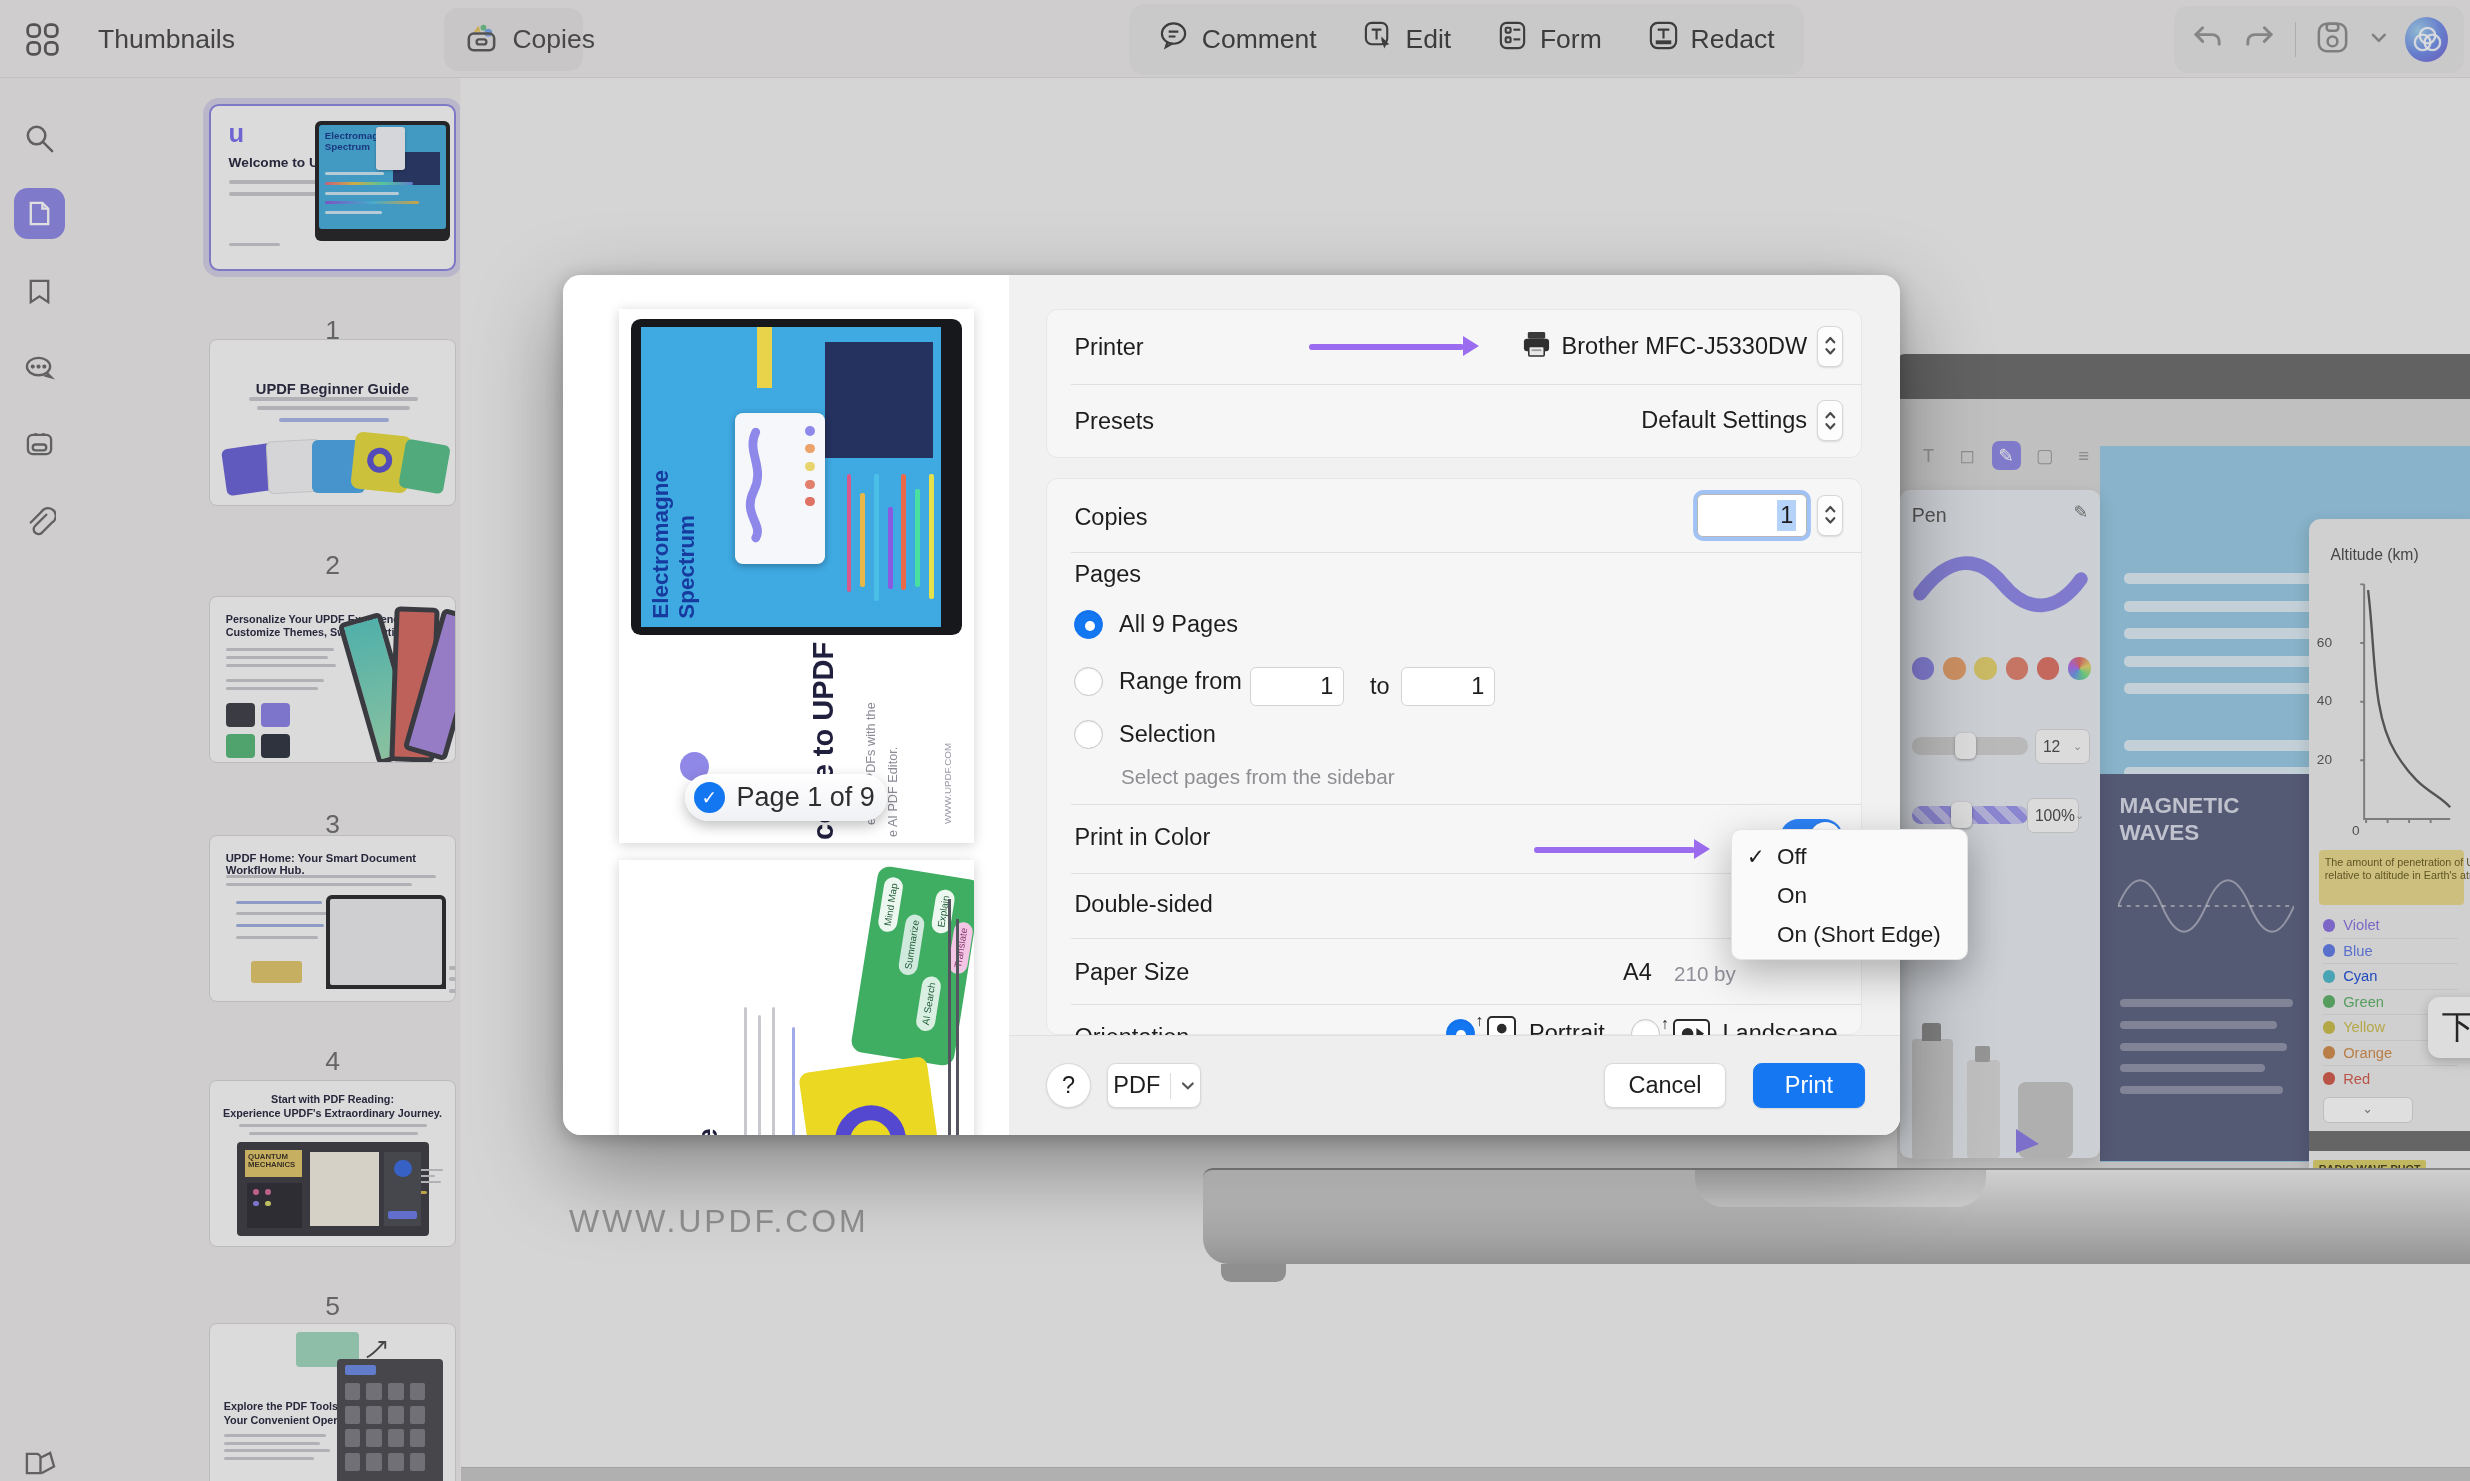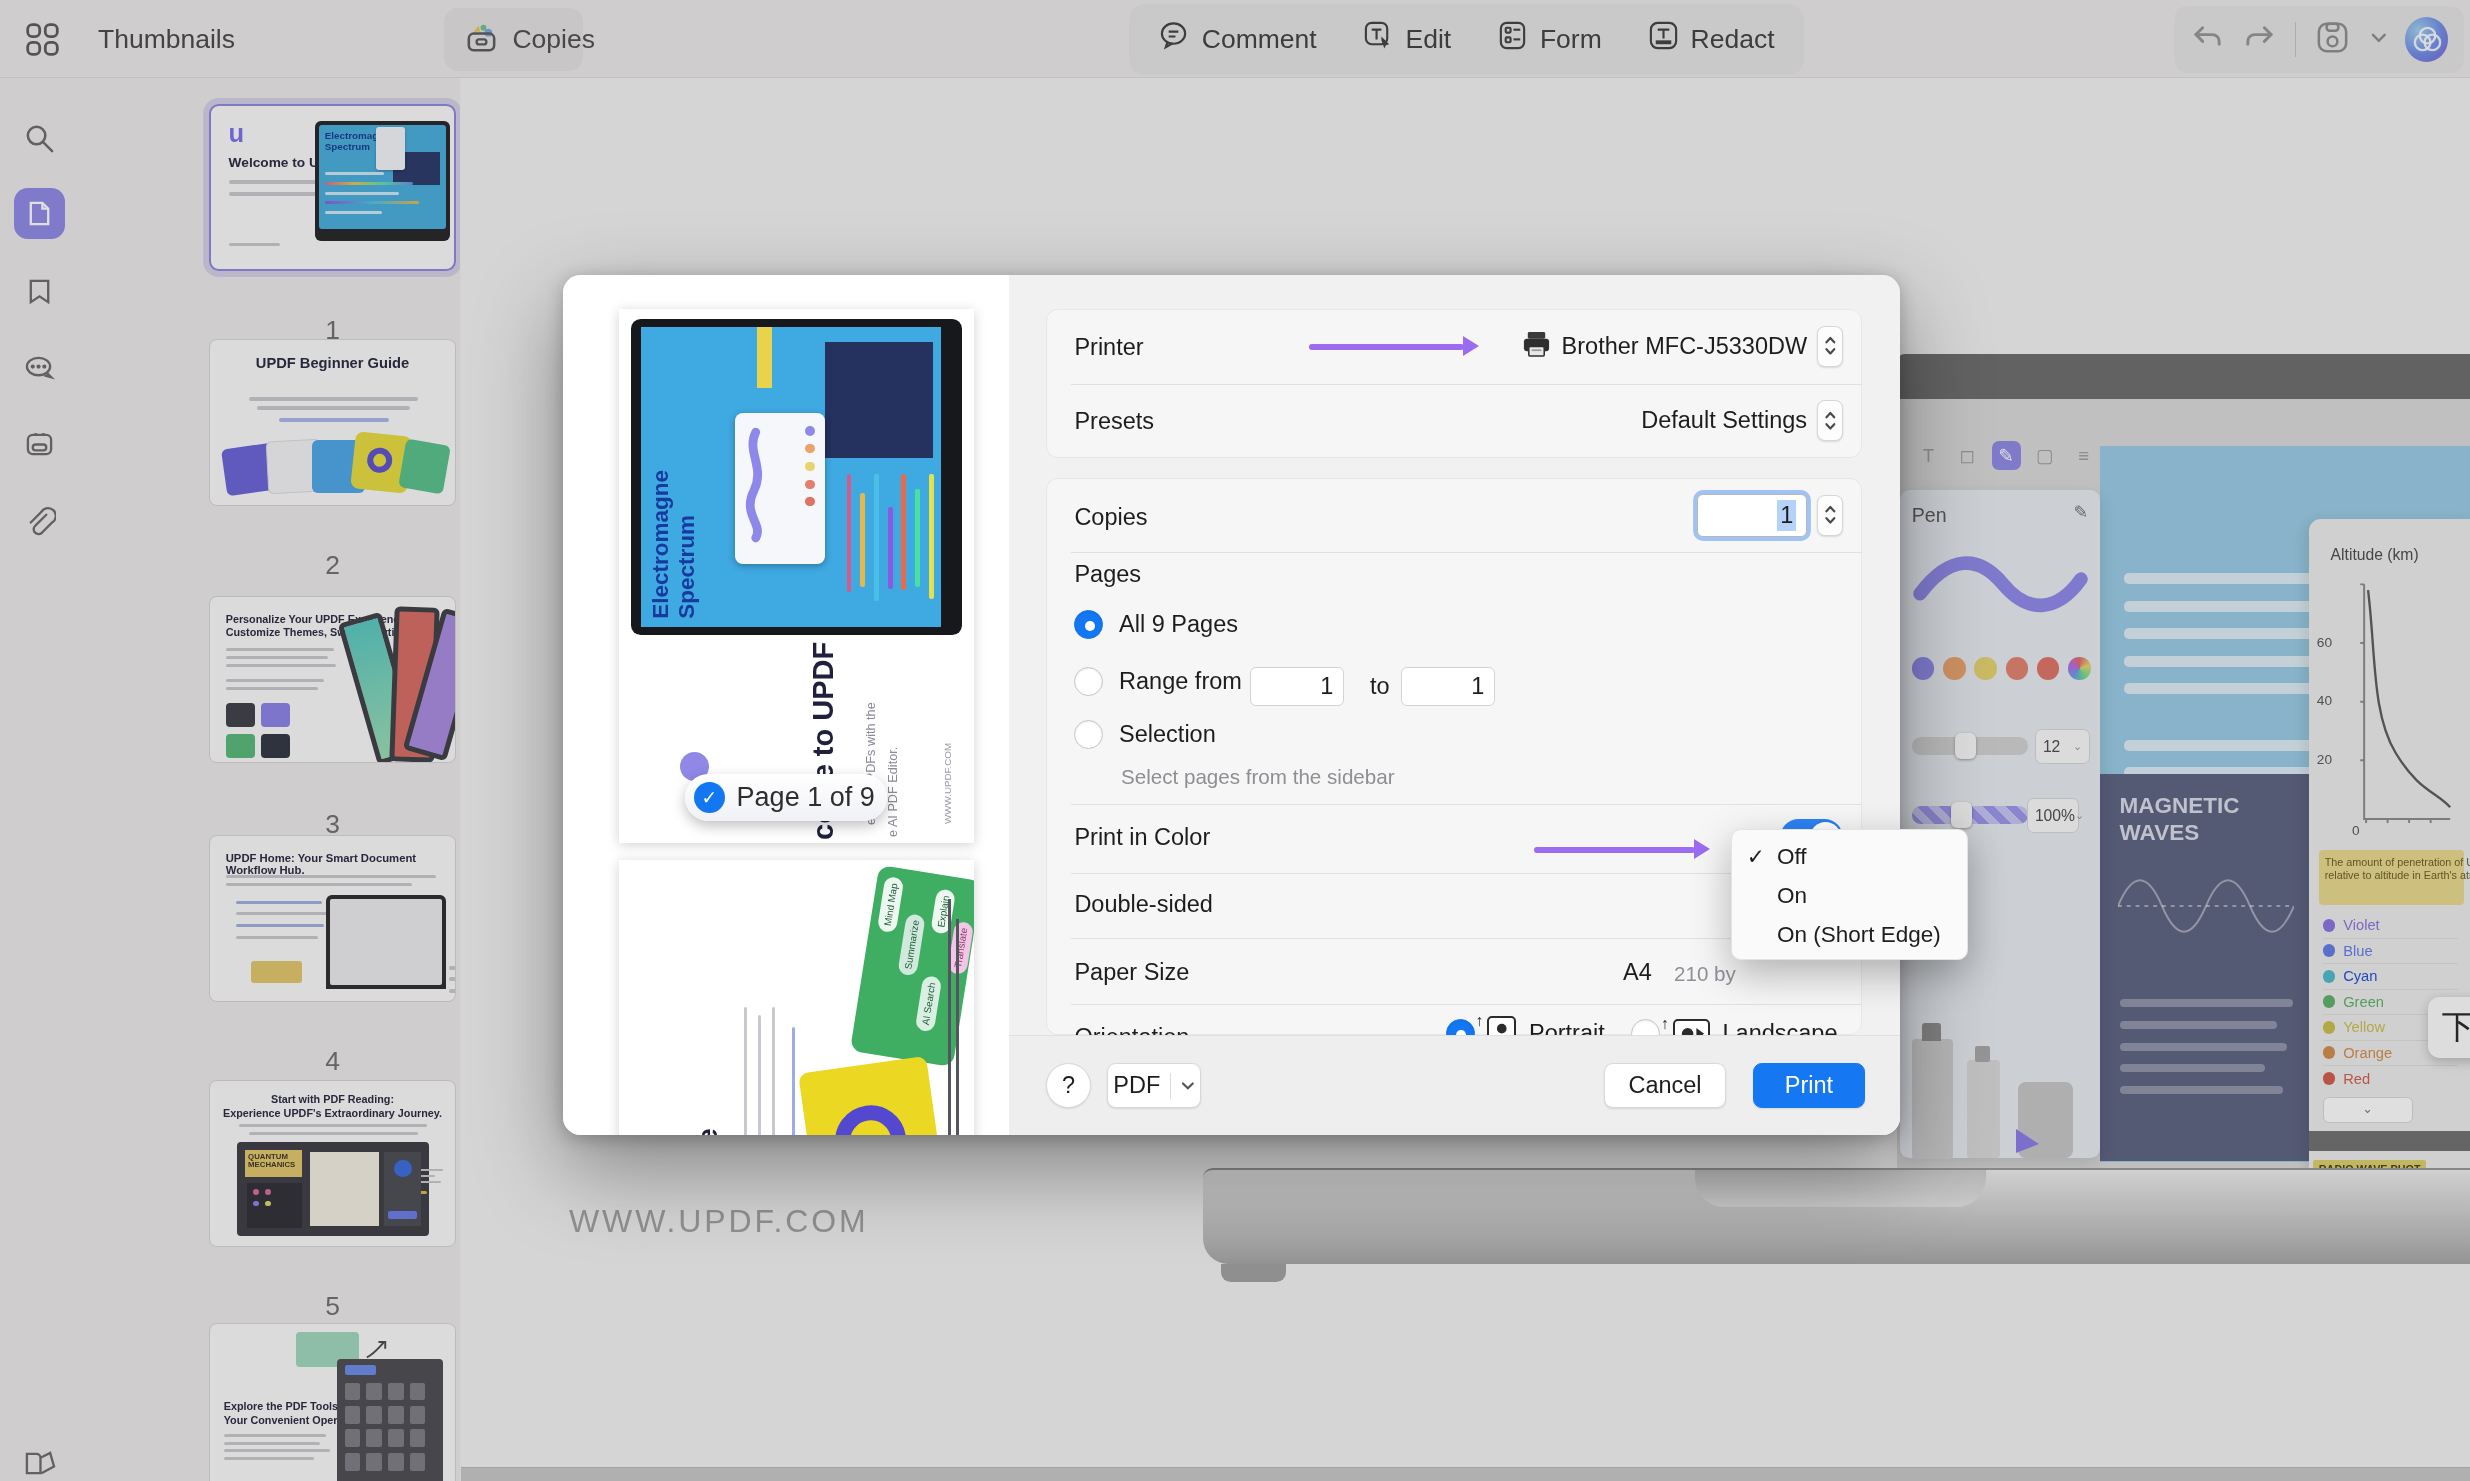--- a/index.html
+++ b/index.html
@@ -322,21 +322,21 @@
           <span class="t1-bar" style="left:5.9px;top:57px;width:88px;background:linear-gradient(90deg,#e06a8a,#e8c44a,#5ae0b0,#6a8ae8)"></span>
           <span class="t1-bar" style="left:5.9px;top:67px;width:74px;background:#cfe8f4"></span>
           <span class="t1-bar" style="left:5.9px;top:76px;width:94px;background:linear-gradient(90deg,#8a5ae0,#4ac0e8,#e8b84a)"></span>
           <span class="t1-bar" style="left:5.9px;top:86px;width:57px;background:#cfe8f4"></span>
         </div>
       </div>
     </div>
     <div class="thumb-num" style="top:237px">1</div>
 
     <div class="thumb" style="top:261px">
-      <div class="tmini-title" style="text-align:center;margin-top:15px;font-size:14.7px">UPDF Beginner Guide</div>
+      <div class="tmini-title" style="text-align:center;margin-top:41px;font-size:14.7px">UPDF Beginner Guide</div>
       <span class="gline" style="left:39px;top:57px;width:169px;height:3.9px"></span>
       <span class="gline" style="left:47px;top:66px;width:153px;height:3.9px"></span>
       <span class="gline" style="left:69px;top:78px;width:110px;height:3.9px;background:#aab6e8"></span>
       <div style="position:absolute;left:13.7px;top:106px;width:51px;height:47px;background:#6a62d8;border-radius:5.9px;transform:rotate(-8deg)"></div>
       <div style="position:absolute;left:57px;top:100px;width:55px;height:53px;background:#f3f3f6;border:1px solid #ddd;border-radius:5.9px;transform:rotate(-3deg)"></div>
       <div style="position:absolute;left:102px;top:100px;width:53px;height:53px;background:#4aa6e8;border-radius:5.9px"></div>
       <div style="position:absolute;left:143px;top:94px;width:57px;height:57px;background:#e8dc3c;border-radius:7.8px;transform:rotate(6deg)">
         <div style="position:absolute;left:13.7px;top:13.7px;width:25.5px;height:25.5px;border:6.9px solid #5a50d0;border-radius:50%"></div>
       </div>
       <div style="position:absolute;left:192px;top:102px;width:45px;height:49px;background:#57c08a;border-radius:5.9px;transform:rotate(10deg)"></div>

